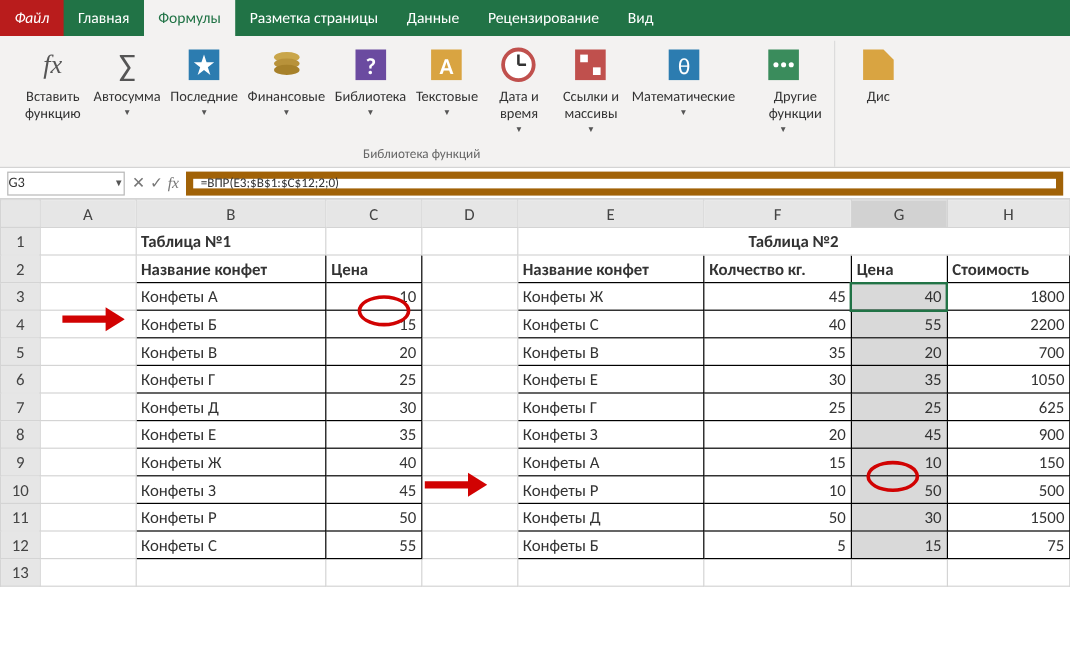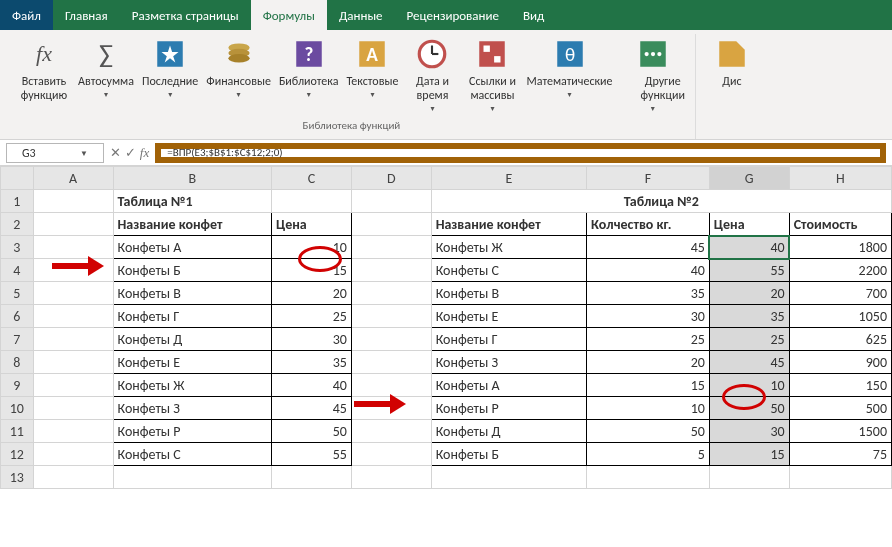--- a/index.html
+++ b/index.html
@@ -2,35 +2,35 @@
 <html><head>
 <meta charset="utf-8">
 <style>
   * { box-sizing: border-box; margin: 0; padding: 0; }
   body { font-family: "Segoe UI", Calibri, Arial, sans-serif; font-size: 13px; background: #fff; color: #333; width: 892px; height: 547px; overflow: hidden; }
 
   
   .tabs { display: flex; background: #217346; height: 30px; align-items: stretch; }
   .tab { padding: 0 12px; display: flex; align-items: center; color: #fff; font-size: 13px; cursor: pointer; }
   .tab.active { background: #f3f2f1; color: #217346; font-weight: 400; }
-  .tab.file { background: #0c4a6e; }
+  .tab.file { background: #b91c1c; font-style: italic; }
 
   
   .ribbon { background: #f3f2f1; border-bottom: 1px solid #d4d4d4; display: flex; height: 110px; padding: 4px 8px 0 8px; }
   .rg { display: flex; flex-direction: column; align-items: center; border-right: 1px solid #dcdcdc; padding: 0 6px; }
   .rg:last-child { border-right: none; }
   .rg-top { display: flex; flex: 1; align-items: flex-start; }
-  .rg-label { font-size: 11px; color: #666; padding: 3px 0 17px; text-align: left; }
+  .rg-label { font-size: 11px; color: #666; padding: 3px 0 4px; text-align: left; }
   .rbtn { display: flex; flex-direction: column; align-items: center; justify-content: flex-start; padding: 3px 4px; min-width: 60px; text-align: center; font-size: 12px; cursor: pointer; }
   .rbtn .ic { width: 34px; height: 34px; margin-bottom: 3px; }
   .caret { font-size: 8px; color: #555; margin-top: 1px; }
 
   
   .fbar { display: flex; align-items: center; height: 26px; border-bottom: 1px solid #d4d4d4; background: #fff; padding: 0 6px; gap: 6px; }
-  .namebox { width: 98px; height: 20px; border: 1px solid #b7b7b7; font-size: 12px; padding: 1px 15px; display: flex; align-items: center; justify-content: space-between; background: #fff; }
+  .namebox { width: 98px; height: 20px; border: 1px solid #b7b7b7; font-size: 12px; padding: 1px 0; display: flex; align-items: center; justify-content: space-between; background: #fff; }
   .namebox .dd { font-size: 8px; color: #555; }
   .fx-btns { display: flex; gap: 4px; color: #777; font-size: 13px; align-items: center; }
   .fx-label { font-style: italic; font-family: "Cambria Math", serif; color: #777; }
   .formula-input { flex: 1; height: 20px; border: 6px solid #a16207; font-size: 11px; padding: 1px 6px; display: flex; align-items: center; }
 
   
   .grid-wrap { position: relative; }
   table.grid { border-collapse: collapse; width: 892px; table-layout: fixed; }
   .grid th, .grid td { border: 1px solid #d4d4d4; font-size: 14px; height: 23px; padding: 0 4px; overflow: hidden; white-space: nowrap; }
   .grid th { background: #e6e6e6; font-weight: 400; text-align: center; color: #444; }
@@ -54,22 +54,22 @@
   .arrow { position: absolute; width: 54px; height: 24px; pointer-events: none; }
   .arrow svg { width: 100%; height: 100%; }
   .circle { position: absolute; width: 44px; height: 26px; border: 3px solid #d10202; border-radius: 50%; pointer-events: none; }
 </style>
 </head>
 <body>
 
 <div class="tabs">
   <div class="tab file">Файл</div>
   <div class="tab">Главная</div>
+  <div class="tab active">Формулы</div>
   <div class="tab">Разметка страницы</div>
-  <div class="tab active">Формулы</div>
   <div class="tab">Данные</div>
   <div class="tab">Рецензирование</div>
   <div class="tab">Вид</div>
 </div>
 
 <div class="ribbon">
   <div class="rg">
     <div class="rg-top">
       <div class="rbtn">
         <div class="ic" style="font-style:italic;font-family:'Cambria Math',serif;font-size:22px;color:#555;display:flex;align-items:center;justify-content:center;">fx</div>

